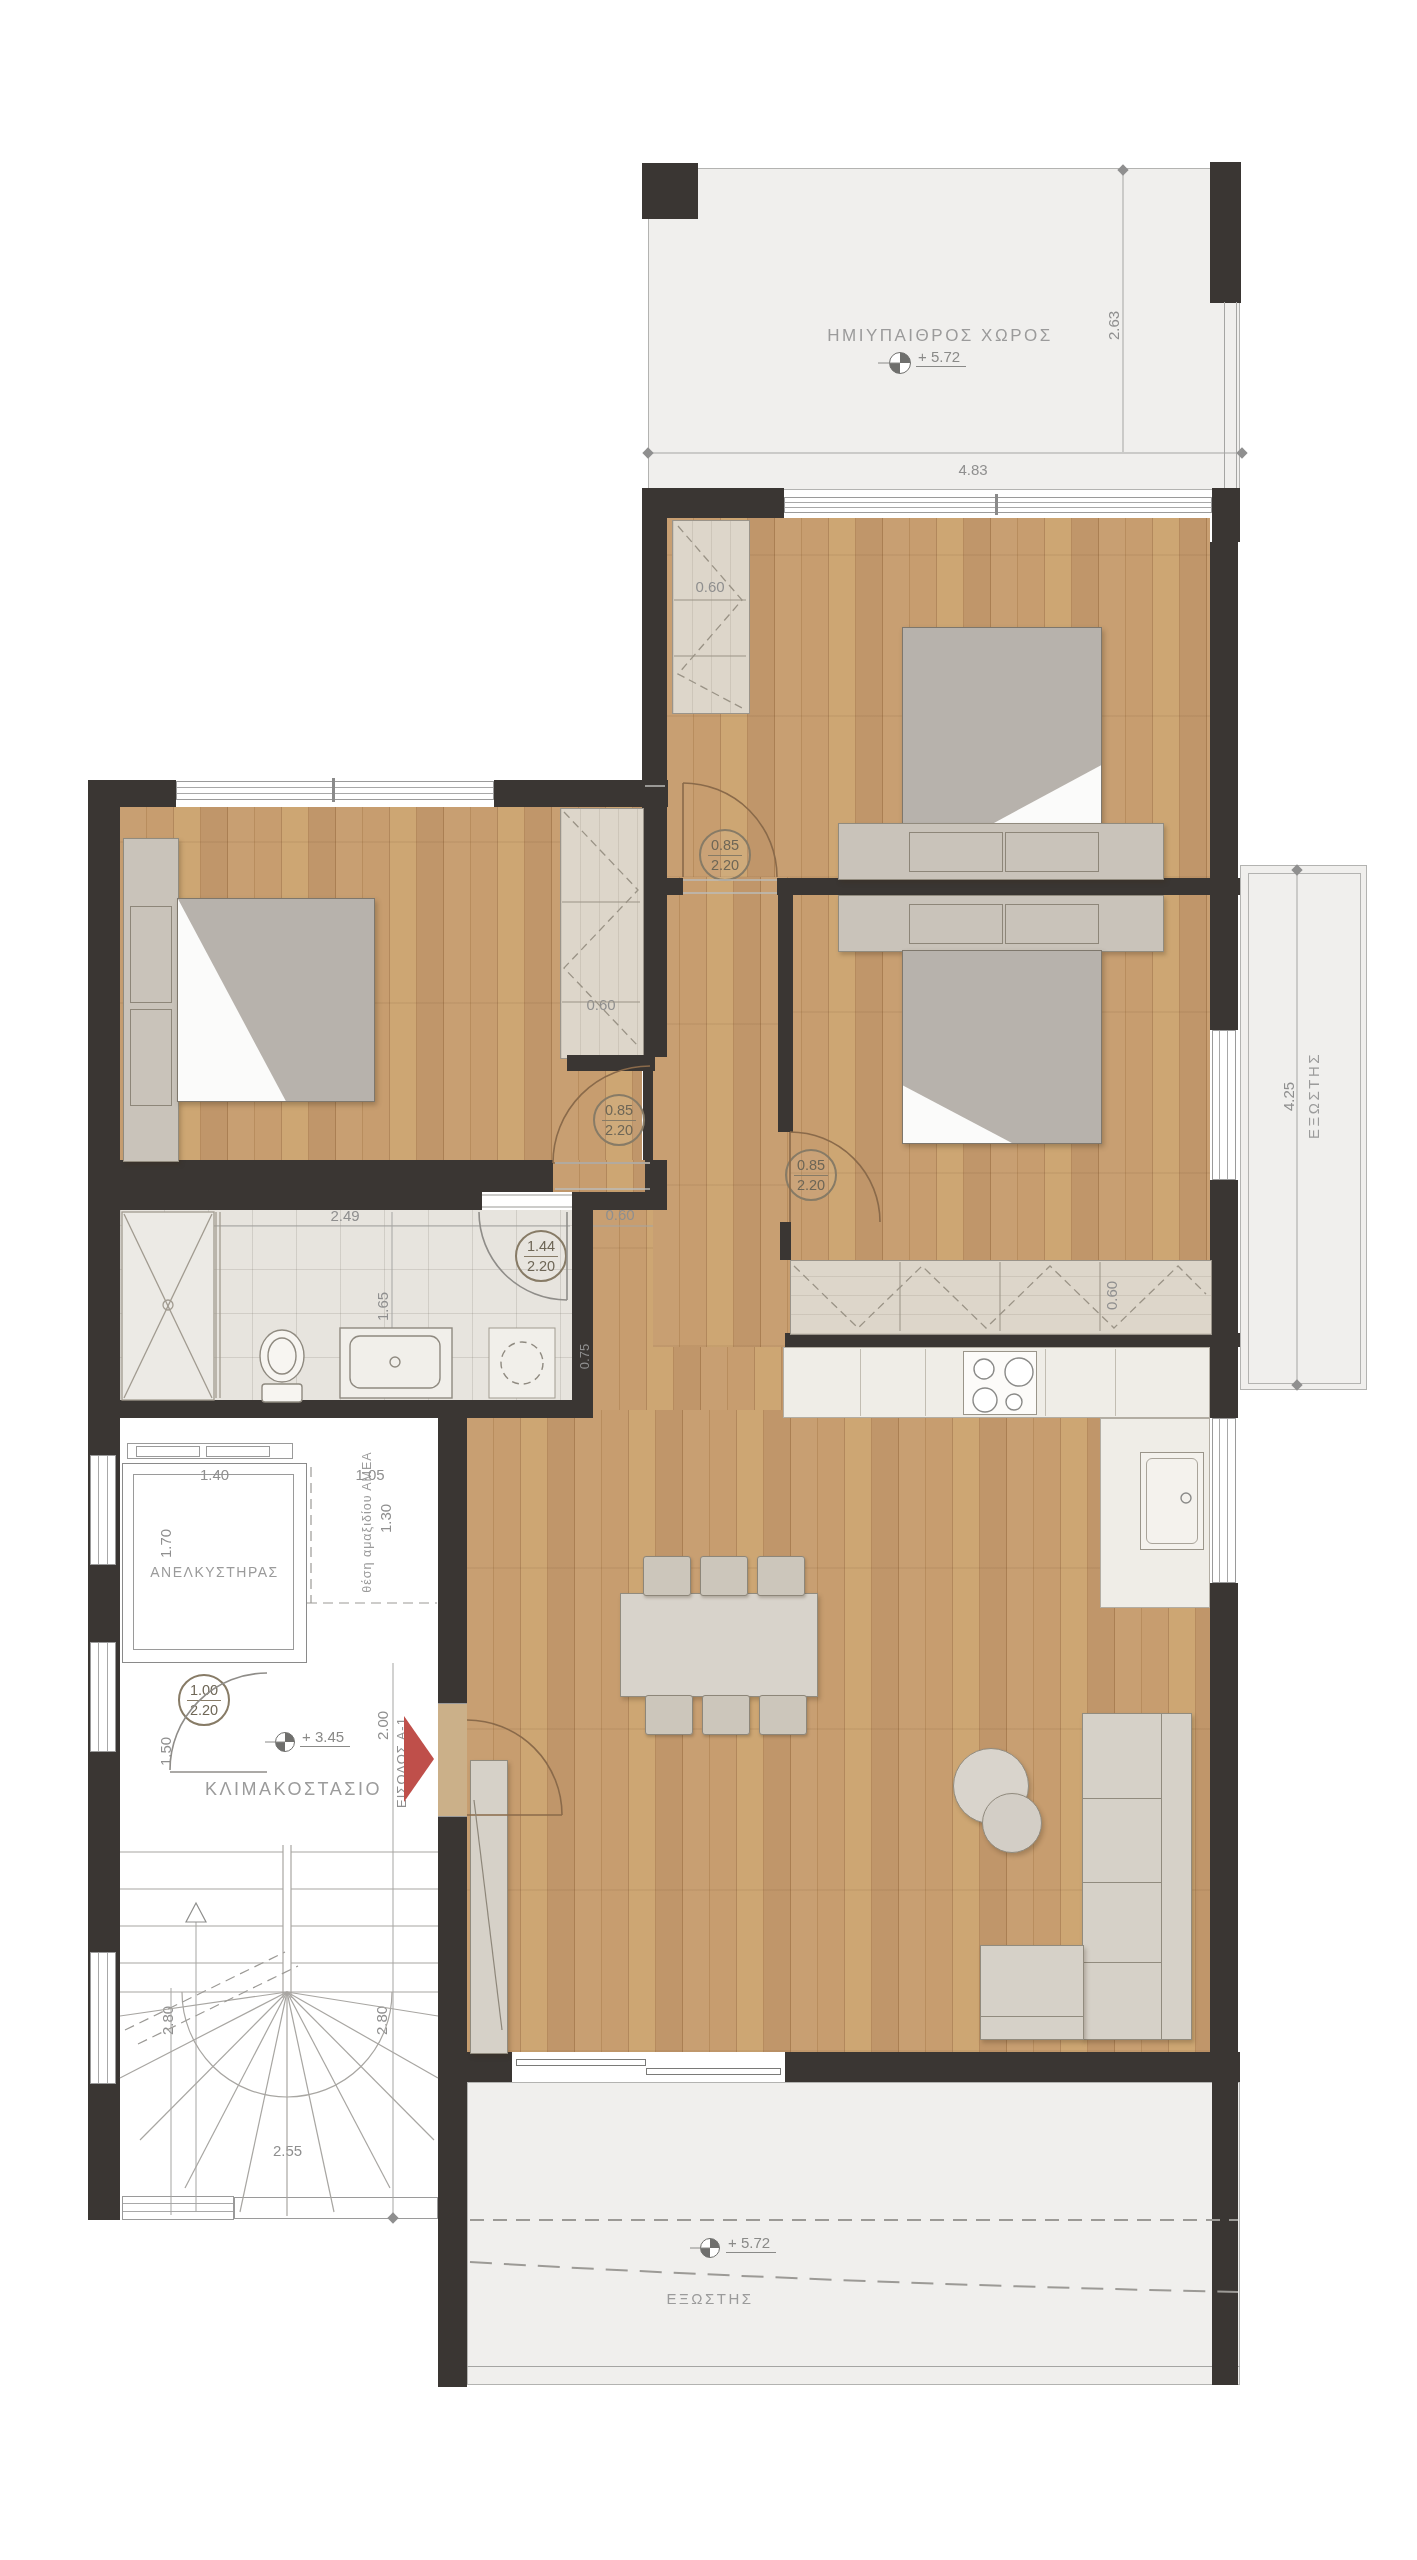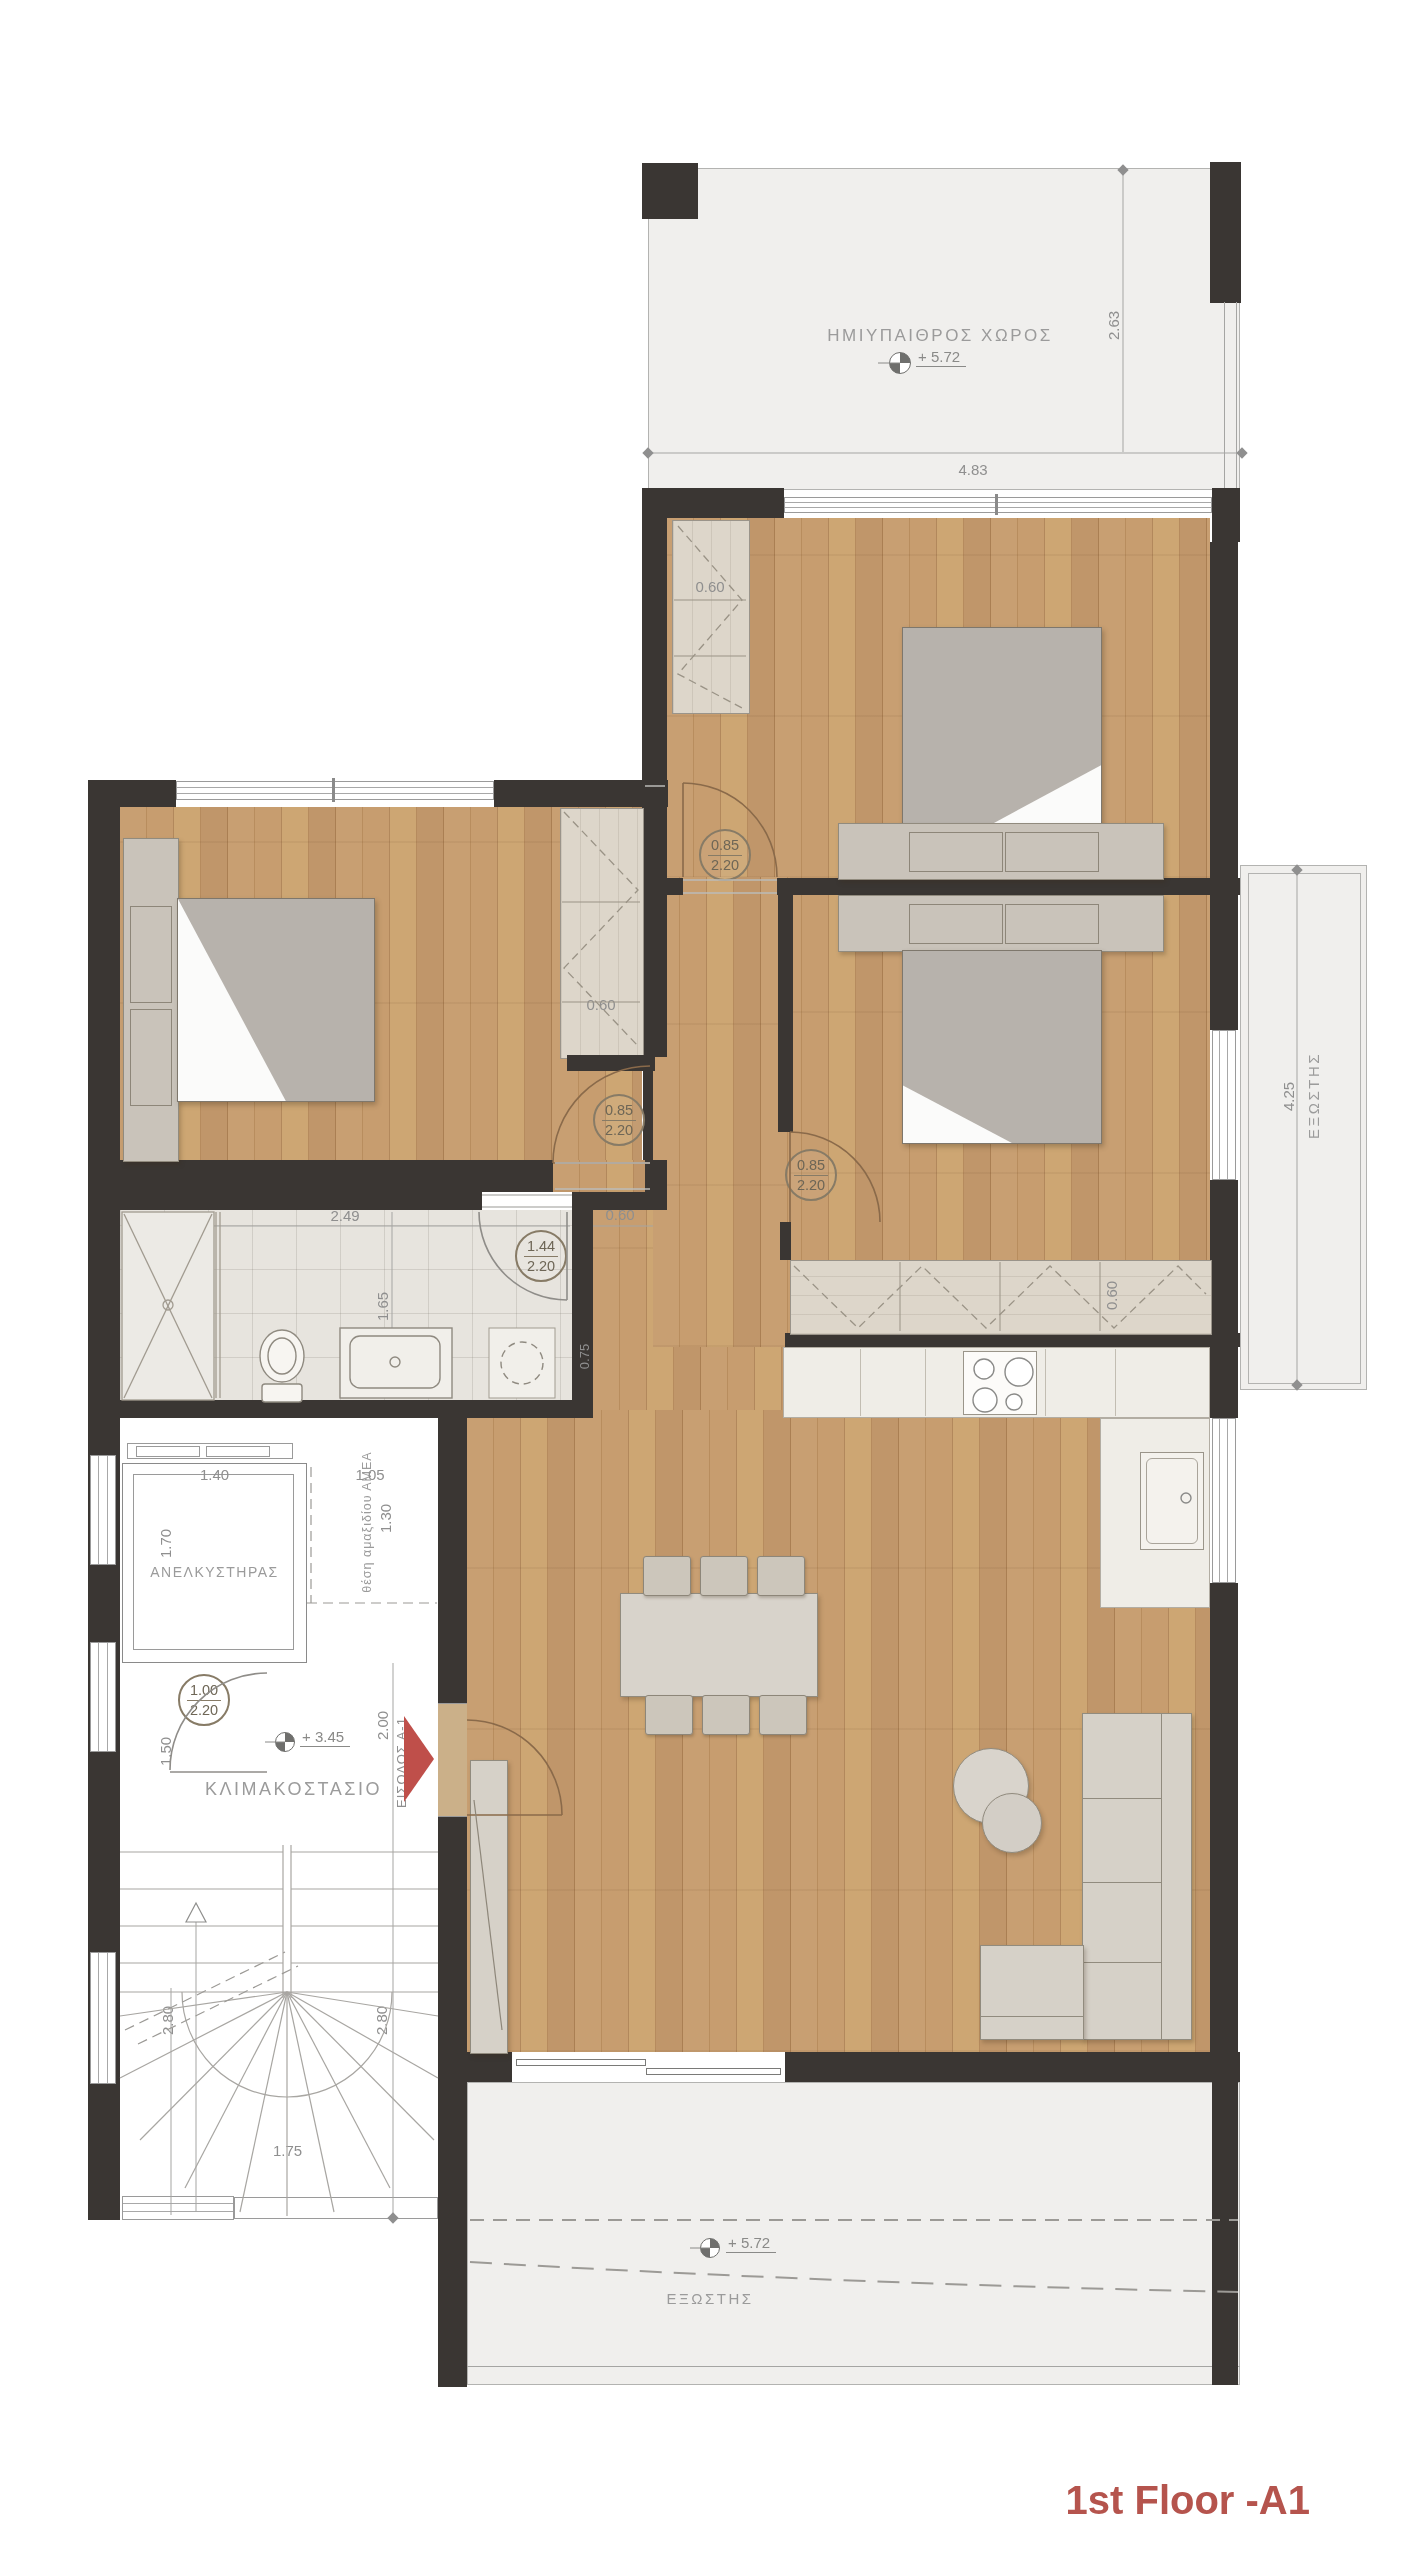--- a/index.html
+++ b/index.html
@@ -239,29 +239,28 @@
   <div class="dim v" style="left:360px;top:1298px;">1.65</div>
   <div class="dim v" style="left:562px;top:1349px;font-size:13px;">0.75</div>
   <div class="dim" style="left:122px;top:1466px;width:185px;">1.40</div>
   <div class="dim v" style="left:143px;top:1535px;">1.70</div>
   <div class="dim" style="left:305px;top:1466px;width:130px;">1.05</div>
   <div class="dim v" style="left:363px;top:1510px;">1.30</div>
   <div class="dim v" style="left:143px;top:1743px;">1.50</div>
   <div class="dim v" style="left:360px;top:1717px;">2.00</div>
   <div class="dim v" style="left:145px;top:2012px;">2.80</div>
   <div class="dim v" style="left:359px;top:2012px;">2.80</div>
-  <div class="dim" style="left:245px;top:2142px;width:85px;">1.75</div>
+  <div class="dim" style="left:245px;top:2142px;width:85px;">2.55</div>
   <div class="dim v" style="left:1266px;top:1088px;">4.25</div>
   <div class="lbl v" style="left:1258px;top:1087px;width:110px;font-size:15px;">ΕΞΩΣΤΗΣ</div>
 
   <div class="lvl" style="left:700px;top:2238px;width:20px;height:20px;"></div>
   <div class="lvltxt" style="left:726px;top:2234px;">+ 5.72</div>
   <div class="lbl" style="left:640px;top:2290px;width:140px;font-size:15px;">ΕΞΩΣΤΗΣ</div>
 
-  <div id="title">1st Floor -A1</div>
 
   <svg class="overlay" width="1417" height="2560" viewBox="0 0 1417 2560">
 
     <g stroke="#a5a5a3" stroke-width="1">
       <line x1="1123" y1="170" x2="1123" y2="452"></line>
       <line x1="648" y1="453" x2="1242" y2="453"></line>
       <line x1="122" y1="1226" x2="570" y2="1226"></line>
       <line x1="392" y1="1212" x2="392" y2="1398"></line>
       <line x1="593" y1="1226" x2="653" y2="1226"></line>
       <line x1="1297" y1="870" x2="1297" y2="1385"></line>

